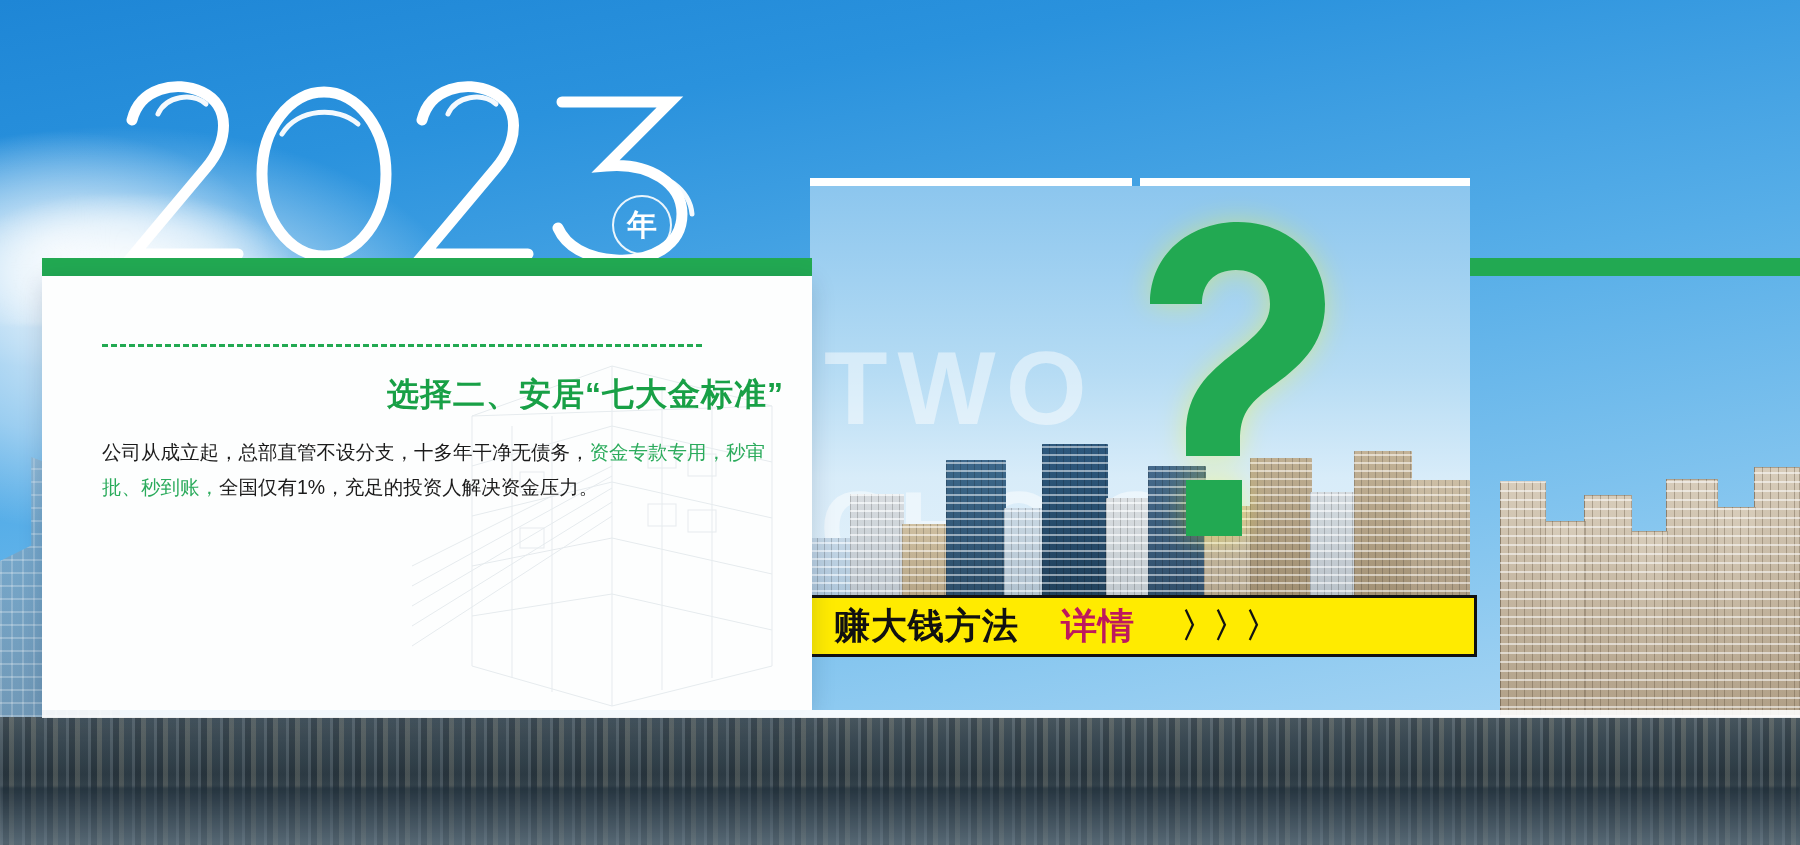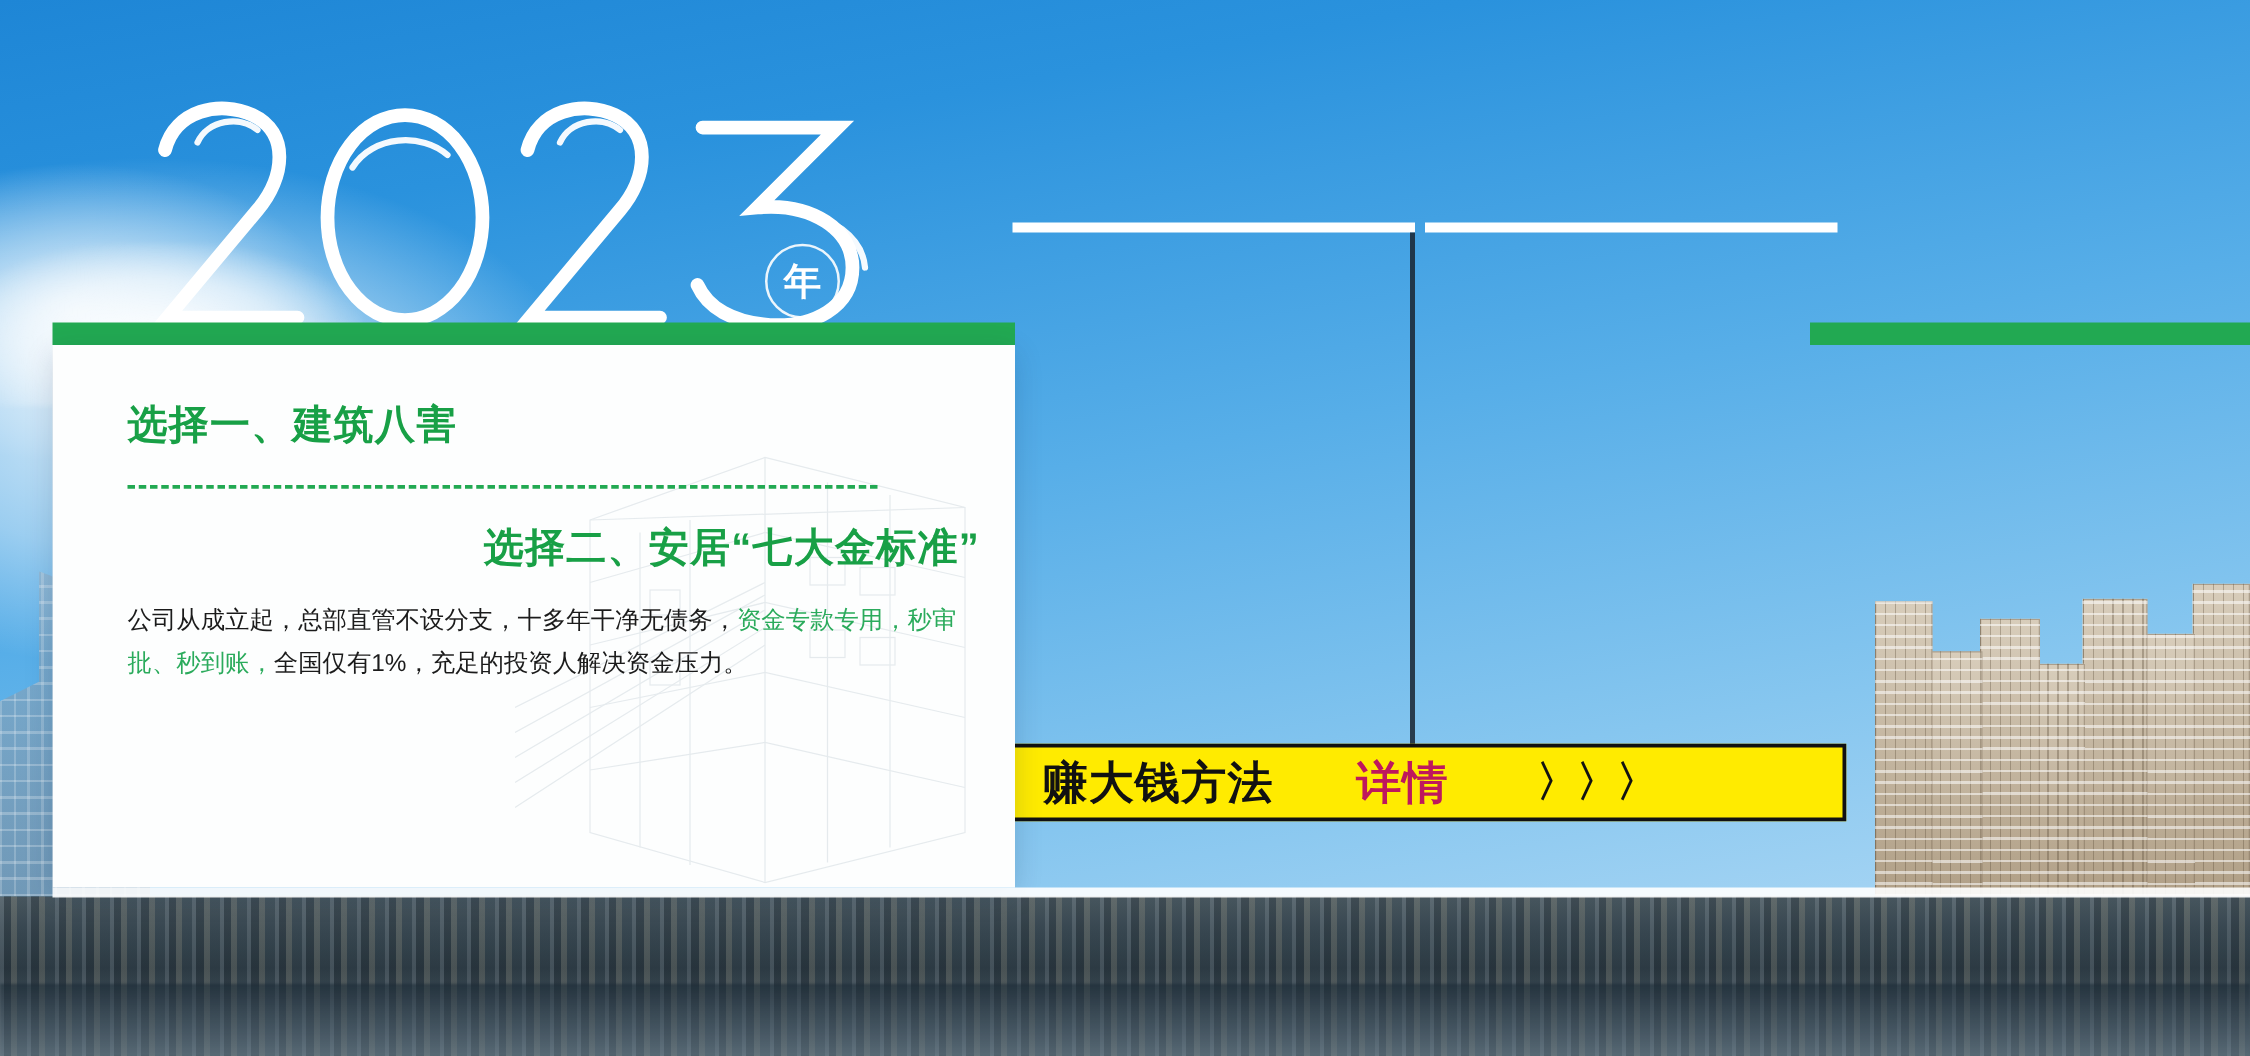--- a/index.html
+++ b/index.html
@@ -76,21 +76,21 @@
   .wmChoices{left:10px;top:290px;font-size:104px;letter-spacing:4px;}
 
   
   .qmark{position:absolute;left:300px;top:26px;width:230px;height:340px;}
   .qmark svg{width:100%;height:100%;display:block;
       filter:drop-shadow(0 0 14px rgba(255,255,0,.35));}
 
   
   .cta{position:absolute;left:805px;top:595px;width:672px;height:62px;
       background:#ffeb00;border:3px solid #111;display:flex;align-items:center;
-      padding:0 26px;box-sizing:border-box;gap:66px;}
+      padding:0 26px;box-sizing:border-box;gap:42px;}
   .cta .t1{color:#111;font-size:36px;font-weight:700;letter-spacing:1px;}
   .cta .t2{color:#be185d;font-size:36px;font-weight:700;letter-spacing:1px;}
   .cta .arrows{color:#111;font-size:34px;font-weight:700;letter-spacing:-2px;margin-left:4px;}
 
   
   .greenedge{position:absolute;left:1448px;top:258px;width:352px;height:18px;background:#22a952;}
 
   
   .cardtop{position:absolute;left:42px;top:258px;width:770px;height:18px;background:#22a952;}
   .card{position:absolute;left:42px;top:276px;width:770px;height:434px;background:#fdfefe;overflow:hidden;}
@@ -147,20 +147,49 @@
       </g>
     </svg>
   </div>
   <div class="yearzi">年</div>
 
   <div class="hbar1"></div>
   <div class="hbar2"></div>
   <div class="hvrule"></div>
   <div class="greenedge"></div>
 
+  <div class="panel">
+    <div class="wm wmTwo">TWO</div>
+    <div class="wm wmChoices">CHOICES</div>
+
+    <div class="panelcity">
+      <b style="left:0px;  width:42px; height:118px; background:linear-gradient(180deg,#cfe2f2,#9fc0da);"></b>
+      <b style="left:40px; width:54px; height:162px; background:linear-gradient(180deg,#e3e8ec,#b6c2cc);"></b>
+      <b style="left:92px; width:46px; height:132px; background:linear-gradient(180deg,#d9c9a9,#ab9776);"></b>
+      <b style="left:136px;width:60px; height:196px; background:linear-gradient(180deg,#3f6d92,#27455f);"></b>
+      <b style="left:194px;width:40px; height:148px; background:linear-gradient(180deg,#d5e4f0,#a8bccb);"></b>
+      <b style="left:232px;width:66px; height:212px; background:linear-gradient(180deg,#2f5d84,#1d3a52);"></b>
+      <b style="left:296px;width:44px; height:158px; background:linear-gradient(180deg,#e6ebee,#bac5cd);"></b>
+      <b style="left:338px;width:58px; height:190px; background:linear-gradient(180deg,#486f93,#2a4660);"></b>
+      <b style="left:394px;width:48px; height:150px; background:linear-gradient(180deg,#d9cdb6,#ab9b80);"></b>
+      <b style="left:440px;width:62px; height:198px; background:linear-gradient(180deg,#c9b89a,#9a8768);"></b>
+      <b style="left:500px;width:46px; height:164px; background:linear-gradient(180deg,#e0e7ec,#b3bec7);"></b>
+      <b style="left:544px;width:58px; height:205px; background:linear-gradient(180deg,#cdbc9f,#9d8a6c);"></b>
+      <b style="left:600px;width:60px; height:176px; background:linear-gradient(180deg,#d7c8ae,#a59277);"></b>
+    </div>
+
+    <div class="qmark">
+      <svg viewBox="0 0 230 340" xmlns="http://www.w3.org/2000/svg" aria-hidden="true">
+        <path d="M40 92 C40 40 82 10 128 10 C178 10 215 44 215 92 C215 134 188 156 160 176
+                 C138 192 130 204 130 228 L130 244 L76 244 L76 222 C76 186 92 166 120 144
+                 C146 124 160 112 160 92 C160 70 146 58 126 58 C104 58 92 72 92 92 Z" fill="#22a952"></path>
+        <rect x="76" y="268" width="56" height="56" fill="#22a952"></rect>
+      </svg>
+    </div>
+  </div>
 
   <div class="cta">
     <span class="t1">赚大钱方法</span>
     <span class="t2">详情</span>
     <span class="arrows">〉〉〉</span>
   </div>
 
   <div class="cardtop"></div>
   <div class="card">
 
@@ -188,21 +217,20 @@
             <path d="M0 320 L200 210"></path>
             <path d="M0 340 L200 222"></path>
           <path d="M0 360 L200 236"></path>
             <path d="M0 380 L200 250"></path>
         </g>
       </svg>
     </div>
 
     <div class="cardinner">
 
-      <h2 class="h-green">选择一、建筑八害</h2>
 
       <div class="dash"></div>
 
       <h2 class="h-green sec2">选择二、安居“七大金标准”</h2>
       <p class="para"><span>公司从成立起，总部直管不设分支，十多年干净无债务，</span><span class="g">资金专款专用，秒审批、秒到账，</span><span>全国仅有1%，充足的投资人解决资金压力。</span></p>
     </div>
   </div>
   <div class="cardshadow"></div>
   <div class="whiteband"></div>
 

